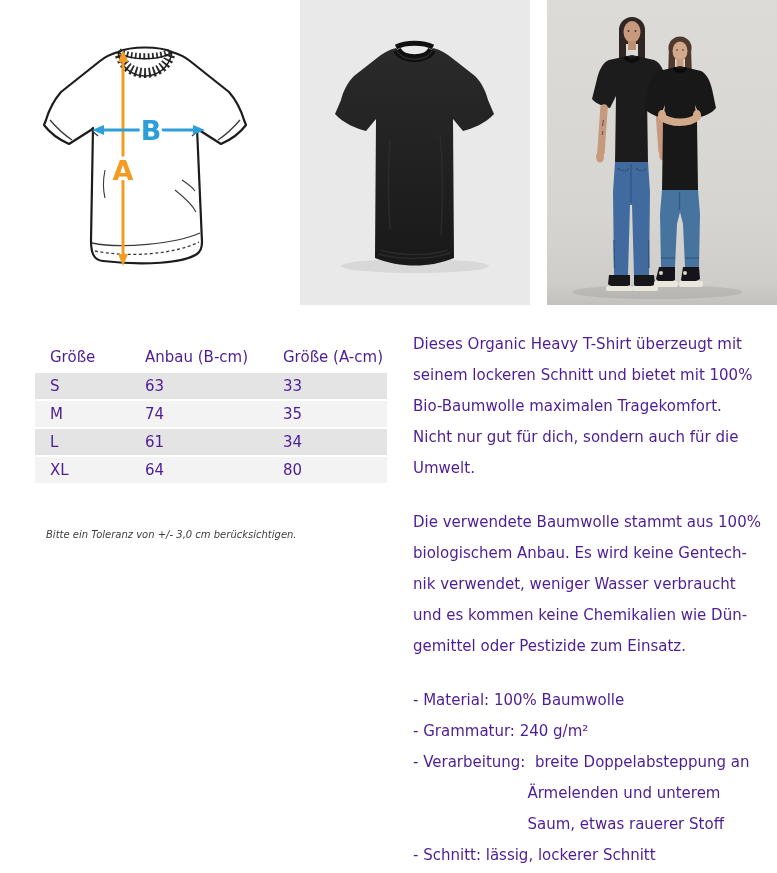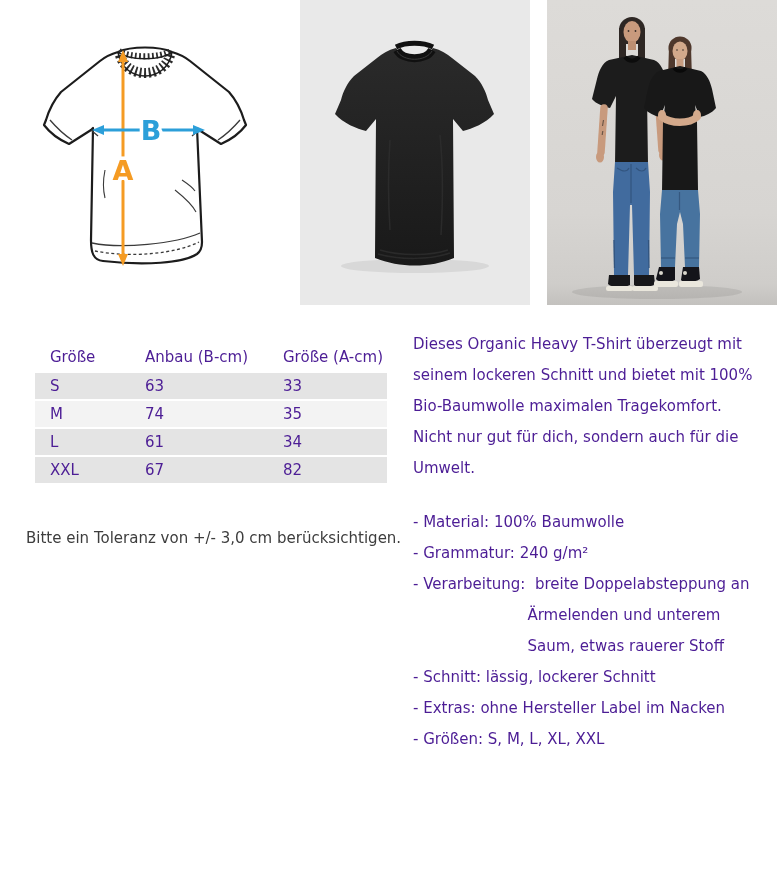--- a/index.html
+++ b/index.html
@@ -18,21 +18,21 @@
     fill:currentColor;
   }
   
   .size-table{position:absolute;left:35px;top:343px;width:352px;font-size:15px;color:#4c1d95;}
   .t-row{display:grid;grid-template-columns:110px 138px 104px;height:26px;align-items:center;border-bottom:2px solid #ffffff;}
   .t-row>div:first-child{padding-left:15px;}
   .t-head{height:28px;background:#ffffff;}
   .row-a{background:#e4e4e4;}
   .row-b{background:#f3f3f3;}
   
-  .tolerance{position:absolute;left:26px;top:529px;font-size:15px;color:#3d3d3d;}
+  .tolerance{position:absolute;left:46px;top:529px;font-size:10px;color:#3d3d3d;font-style:italic;}
   .description{position:absolute;left:413px;top:329px;width:360px;font-size:15px;line-height:31px;color:#4c1d95;}
   .desc-block{white-space:pre-wrap;margin:0 0 23px 0;}
 </style>
 </head>
 <body>
 
 <div class="screen">
 
   <div class="diagram-box">
     <svg viewBox="0 0 235 245">
@@ -200,35 +200,40 @@
     <div class="t-row row-b">
       <div>M</div>
       <div>74</div>
       <div>35</div>
     </div>
     <div class="t-row row-a">
       <div>L</div>
       <div>61</div>
       <div>34</div>
     </div>
-    <div class="t-row row-a">
-      <div>XXL</div>
-      <div>67</div>
-      <div>82</div>
+    <div class="t-row row-b">
+      <div>XL</div>
+      <div>64</div>
+      <div>80</div>
     </div>
   </div>
 
   <div class="tolerance">Bitte ein Toleranz von +/- 3,0 cm berücksichtigen.</div>
 
   <div class="description">
     <p class="desc-block">Dieses Organic Heavy T-Shirt überzeugt mit
 seinem lockeren Schnitt und bietet mit 100%
 Bio-Baumwolle maximalen Tragekomfort.
 Nicht nur gut für dich, sondern auch für die
 Umwelt.</p>
+    <p class="desc-block">Die verwendete Baumwolle stammt aus 100%
+biologischem Anbau. Es wird keine Gentech-
+nik verwendet, weniger Wasser verbraucht
+und es kommen keine Chemikalien wie Dün-
+gemittel oder Pestizide zum Einsatz.</p>
     <p class="desc-block">- Material: 100% Baumwolle
 - Grammatur: 240 g/m²
 - Verarbeitung:  breite Doppelabsteppung an
                         Ärmelenden und unterem
                         Saum, etwas rauerer Stoff
 - Schnitt: lässig, lockerer Schnitt
 - Extras: ohne Hersteller Label im Nacken
 - Größen: S, M, L, XL, XXL</p>
   </div>
 

